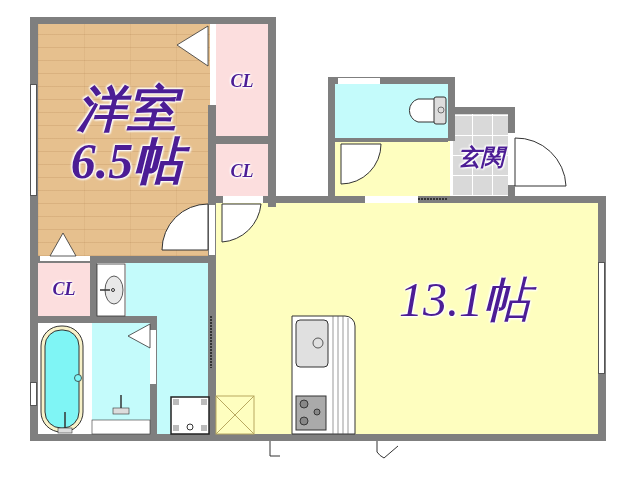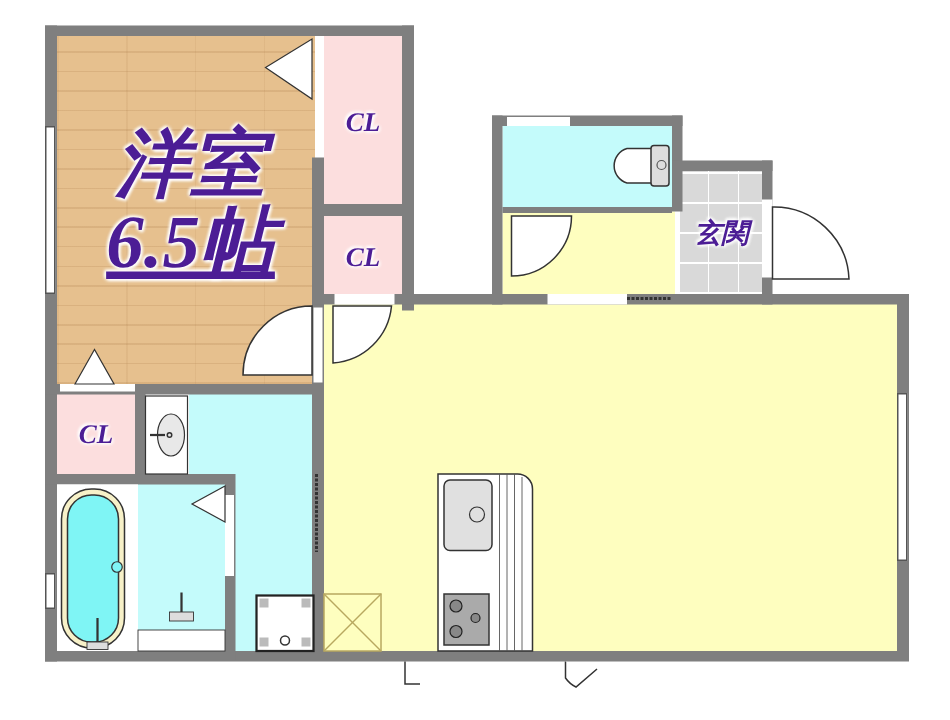--- a/index.html
+++ b/index.html
@@ -147,20 +147,21 @@
   <rect x="296" y="320" width="32" height="47" rx="4" fill="#e0e0e0" stroke="#333" stroke-width="1"></rect>
   <circle cx="318" cy="343" r="5" fill="#e0e0e0" stroke="#333" stroke-width="0.8"></circle>
   <rect x="296" y="396" width="30" height="34" fill="#aaa" stroke="#333" stroke-width="1"></rect>
   <circle cx="304" cy="404" r="4" fill="#888" stroke="#222" stroke-width="0.8"></circle>
   <circle cx="304" cy="421" r="4" fill="#888" stroke="#222" stroke-width="0.8"></circle>
   <circle cx="317" cy="412" r="3" fill="#888" stroke="#222" stroke-width="0.8"></circle>
 </svg>
 
 <div class="label" style="left:62px;top:84px;font-size:50px;width:130px;">
   <div>洋室</div>
-  <div style="margin-top:2px;text-decoration:underline;">6.5帖</div>
+  <div style="margin-top:2px;">6.5帖</div>
 </div>
 <div class="label" style="left:380px;top:270px;font-size:48px;width:170px;font-weight:normal;">
+  <div style="margin-top:6px;">13.1帖</div>
 </div>
-<div class="label" style="left:458px;top:146px;font-size:18px;width:46px;">玄関</div>
+<div class="label" style="left:458px;top:146px;font-size:23px;width:46px;">玄関</div>
 <div class="label" style="left:216px;top:72px;font-size:18px;width:52px;">CL</div>
 <div class="label" style="left:216px;top:162px;font-size:18px;width:52px;">CL</div>
 <div class="label" style="left:38px;top:280px;font-size:18px;width:52px;">CL</div>
 
 </body></html>

